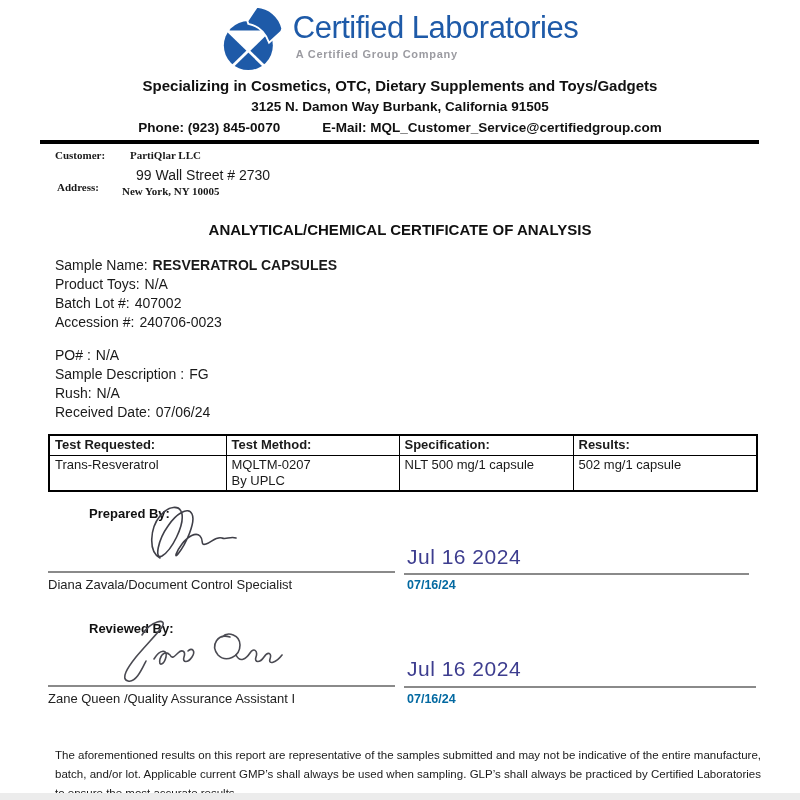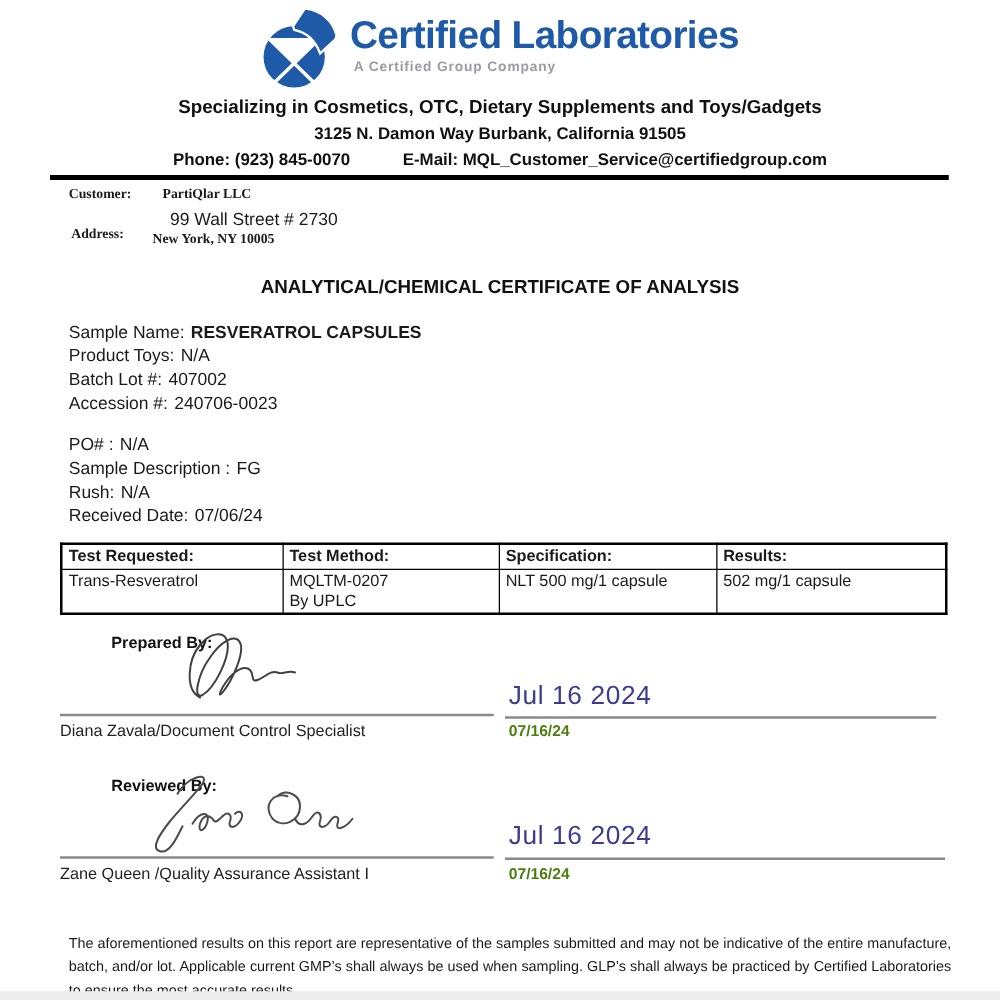--- a/index.html
+++ b/index.html
@@ -9,21 +9,21 @@
     font-family:"Liberation Sans", sans-serif;
     color:#1a1a1a;
     -webkit-font-smoothing:antialiased;
   }
   .page { position:relative; width:800px; height:800px; background:#fff; overflow:hidden; }
 
   
   .logo-row { position:absolute; top:5px; left:0; width:100%; display:flex; justify-content:center; align-items:flex-start; gap:7px; }
   .logo-icon { width:64px; height:66px; flex:0 0 auto; }
   .logo-text { padding-top:7px; }
-  .brand { font-size:31px; font-weight:bold; color:#1E5AA8; letter-spacing:-0.5px; line-height:1.05; }
+  .brand { font-size:31px; font-weight:normal; color:#1E5AA8; letter-spacing:-0.5px; line-height:1.05; }
   .tagline { font-size:11px; font-weight:bold; color:#9B9BA1; letter-spacing:0.7px; margin-top:3px; padding-left:3px; }
 
   .hdr-line { position:absolute; left:0; width:100%; text-align:center; font-weight:bold; color:#111; }
   .hdr-spec  { top:77px;  font-size:15px; }
   .hdr-addr  { top:99px;  font-size:13.5px; }
   .hdr-contact { top:120px; font-size:13.5px; display:flex; justify-content:center; gap:42px; }
 
   .top-rule { position:absolute; top:140px; left:40px; width:719px; height:4px; background:#000; }
 
   
@@ -44,21 +44,21 @@
   .results th { font-weight:bold; height:20px; }
   .results td { height:34px; }
   .pre-line { white-space:pre-line; line-height:1.25; }
 
   
   .sig-label { position:absolute; font-weight:bold; font-size:13px; color:#111;margin-left:32px; }
   .sig-svg { position:absolute; }
   .date-stamp { position:absolute; font-size:21px; color:#3D3D8F; letter-spacing:0.5px; }
   .sig-line { position:absolute; height:1.5px; background:#8a8a8a; }
   .signer { position:absolute; font-size:13px; color:#222; }
-  .sig-date { position:absolute; font-size:12.5px; font-weight:bold; color:#4d7c0f; }
+  .sig-date { position:absolute; font-size:12.5px; font-weight:bold; color:#0369a1; }
 
   
   .disclaimer { position:absolute; top:746px; left:55px; width:706px; font-size:11.5px; line-height:19px; text-align:justify; color:#1a1a1a; }
   .bottom-bar { position:absolute; top:793px; left:0; width:800px; height:7px; background:#ececec; }
 </style>
 </head>
 <body>
 
 <div class="page">
 

